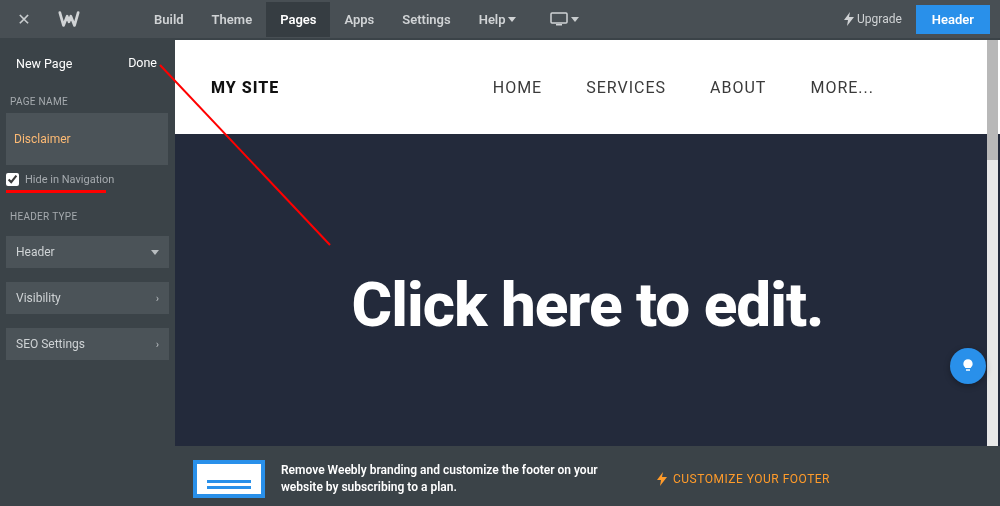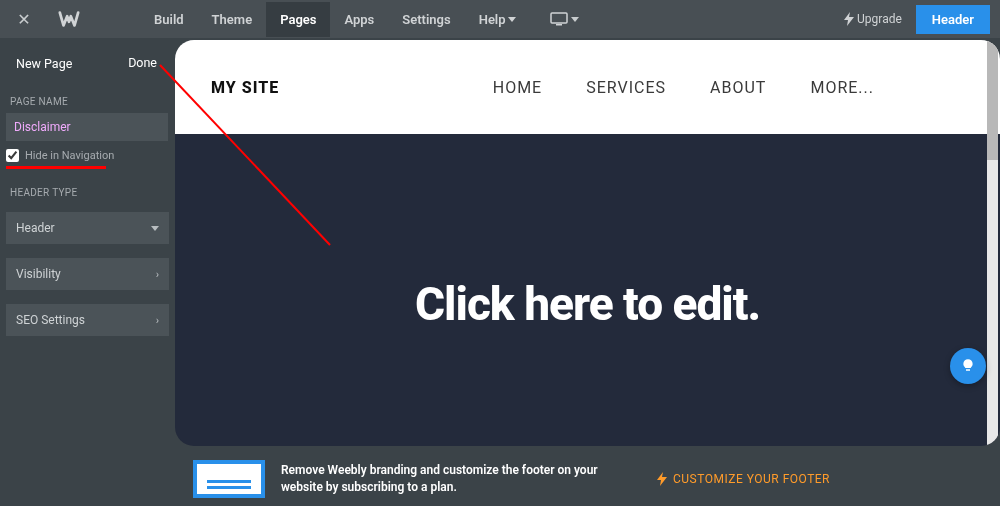--- a/index.html
+++ b/index.html
@@ -15,35 +15,35 @@
 .topbar .right { margin-left: auto; display: flex; align-items: center; gap: 14px; }
 .topbar .upgrade { color: #d0d3d5; font-size: 12px; display: flex; align-items: center; gap: 3px; cursor: pointer; }
 .topbar .publish { background: #2990ea; color: #fff; padding: 7px 16px; font-size: 13px; font-weight: 600; border: none; cursor: pointer; }
 
 .main { display: flex; height: 468px; }
 .sidebar { width: 175px; background: #3b4348; color: #cfd3d5; font-size: 12px; display: flex; flex-direction: column; }
 .sidebar-top { display: flex; justify-content: space-between; align-items: center; padding: 14px 10px 14px 16px; }
 .sidebar-top button { background: transparent; border: none; color: #fff; font-size: 12.5px; cursor: pointer; }
 .done-hl { border: 2px solid #ff0000; padding: 3px 8px 4px 8px; }
 .section-label { color: #a6abaf; font-size: 10px; letter-spacing: 0.3px; padding: 8px 10px 6px 10px; }
-.page-name-input { margin: 0 6px 8px 6px; background: #4b5358; border: none; color: #f0abfc; padding: 7px 8px; font-size: 12px; width: 162px; }
+.page-name-input { margin: 0 6px 8px 6px; background: #4b5358; border: none; color: #fdba74; padding: 19px 8px; font-size: 12px; width: 162px; }
 .hide-nav { display: flex; align-items: center; gap: 6px; padding: 0 0 4px 6px; font-size: 11px; color: #a6abaf; }
 .hide-nav input { width: 13px; height: 13px; accent-color: #fff; }
 .red-underline { height: 3px; background: #ff0000; margin: 0 6px 10px 6px; width: 100px; }
 .opt-row { margin: 8px 6px 6px 6px; background: #4b5358; padding: 9px 10px; display: flex; align-items: center; justify-content: space-between; font-size: 12px; cursor: pointer; }
 .chev { font-size: 11px; color: #b8bdc0; }
 
 .canvas-wrap { flex: 1; display: flex; flex-direction: column; background: #3b4348; padding-top: 2px; }
-.browser { flex: 1; margin: 0 0 6px 0; display: flex; flex-direction: column; overflow: hidden; position: relative; border-radius: 19px; }
+.browser { flex: 1; margin: 0 0 6px 0; display: flex; flex-direction: column; overflow: hidden; position: relative; }
 .site-header { background: #fff; height: 94px; display: flex; align-items: center; padding: 0 36px; }
 .site-title { font-weight: 800; letter-spacing: 1px; font-size: 16px; color: #111; }
 .site-nav { margin-left: auto; display: flex; gap: 44px; font-size: 16px; letter-spacing: 1px; color: #3a3a3a; margin-right: 90px; }
 .site-nav span { cursor: pointer; }
 .hero { flex: 1; background: #232a3b; display: flex; align-items: center; justify-content: center; position: relative; }
-.hero-text { color: #fff; font-weight: 800; font-size: 46px; letter-spacing: -1px; margin-top: 28px; }
+.hero-text { color: #fff; font-weight: 800; font-size: 62px; letter-spacing: -1px; margin-top: 28px; }
 .scrollbar { position: absolute; right: 2px; top: 0; width: 11px; height: 100%; background: #e8e8e8; }
 .scrollbar-thumb { position: absolute; right: 0; top: 0; width: 11px; height: 120px; background: #b8b8b8; }
 
 .footer-banner { background: #3b4348; height: 54px; margin: 0 0 0 0; display: flex; align-items: center; padding: 0 18px; gap: 16px; }
 .footer-thumb { width: 72px; height: 38px; background: #fff; border: 4px solid #2990ea; position: relative; }
 .footer-thumb::after { content:''; position:absolute; left:10px; right:10px; top:16px; height:3px; background:#2990ea; box-shadow: 0 6px 0 #2990ea; }
 .footer-text { color: #fff; font-size: 12px; font-weight: 600; line-height: 1.4; flex: 1; max-width: 340px; }
 .footer-cta { color: #ff9b2a; font-size: 12px; font-weight: 400; letter-spacing: 0.5px; display: flex; align-items: center; gap: 6px; cursor: pointer; margin-left: 20px; }
 
 .fab { position: absolute; right: 14px; bottom: 62px; width: 36px; height: 36px; border-radius: 50%; background: #2990ea; display: flex; align-items: center; justify-content: center; color: #fff; cursor: pointer; box-shadow: 0 2px 6px rgba(0,0,0,0.3); }

